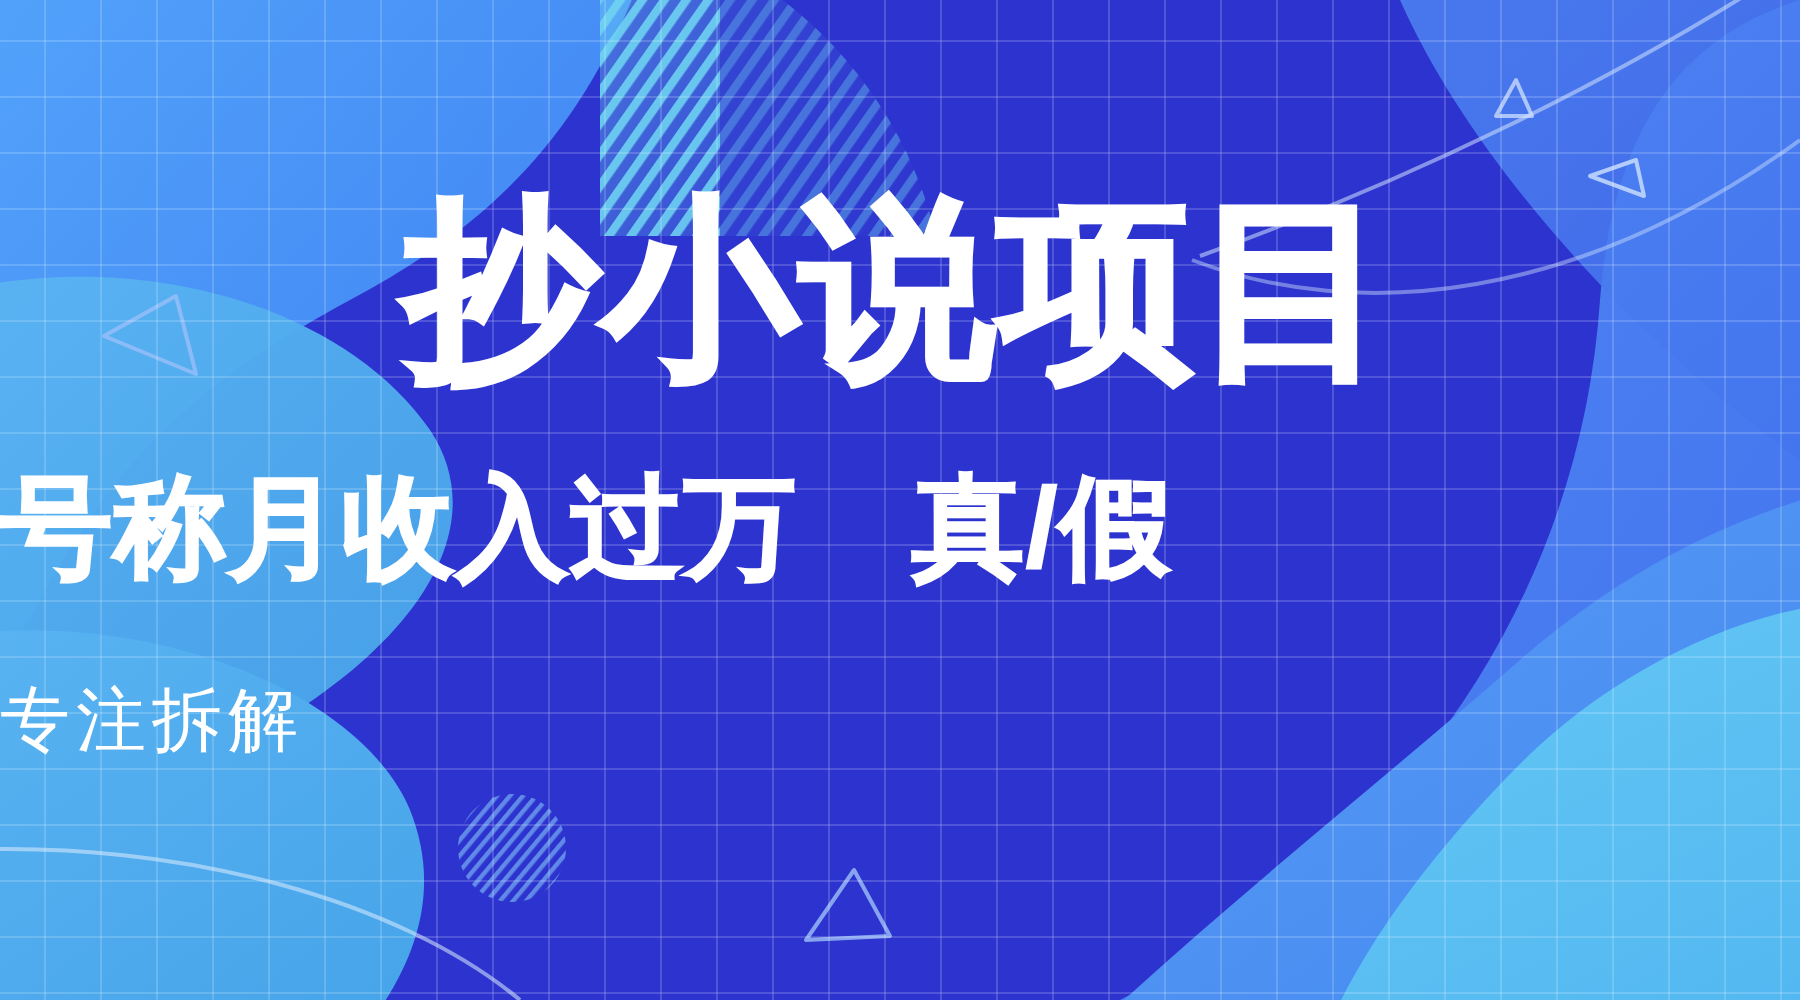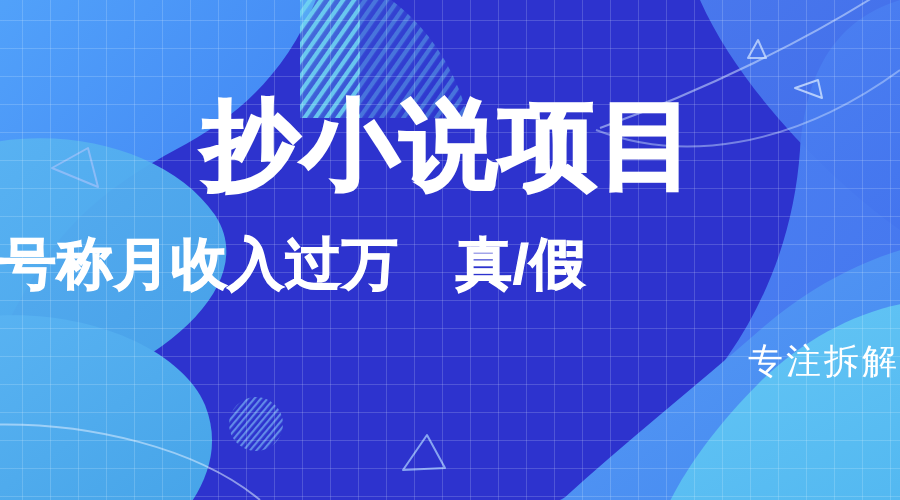--- a/index.html
+++ b/index.html
@@ -86,21 +86,21 @@
     letter-spacing: 1px;
     white-space: pre;
     -webkit-text-stroke: 1.2px #ffffff;
   }
 
   .title-tag {
     position: absolute;
     left: 0;
     right: 0;
     top: 343px;
-    text-align: right;
+    text-align: left;
     color: #ffffff;
     font-size: 35px;
     line-height: 1;
     font-weight: 400;
     letter-spacing: 3px;
     white-space: nowrap;
   }
 </style>
 </head>
 <body>

